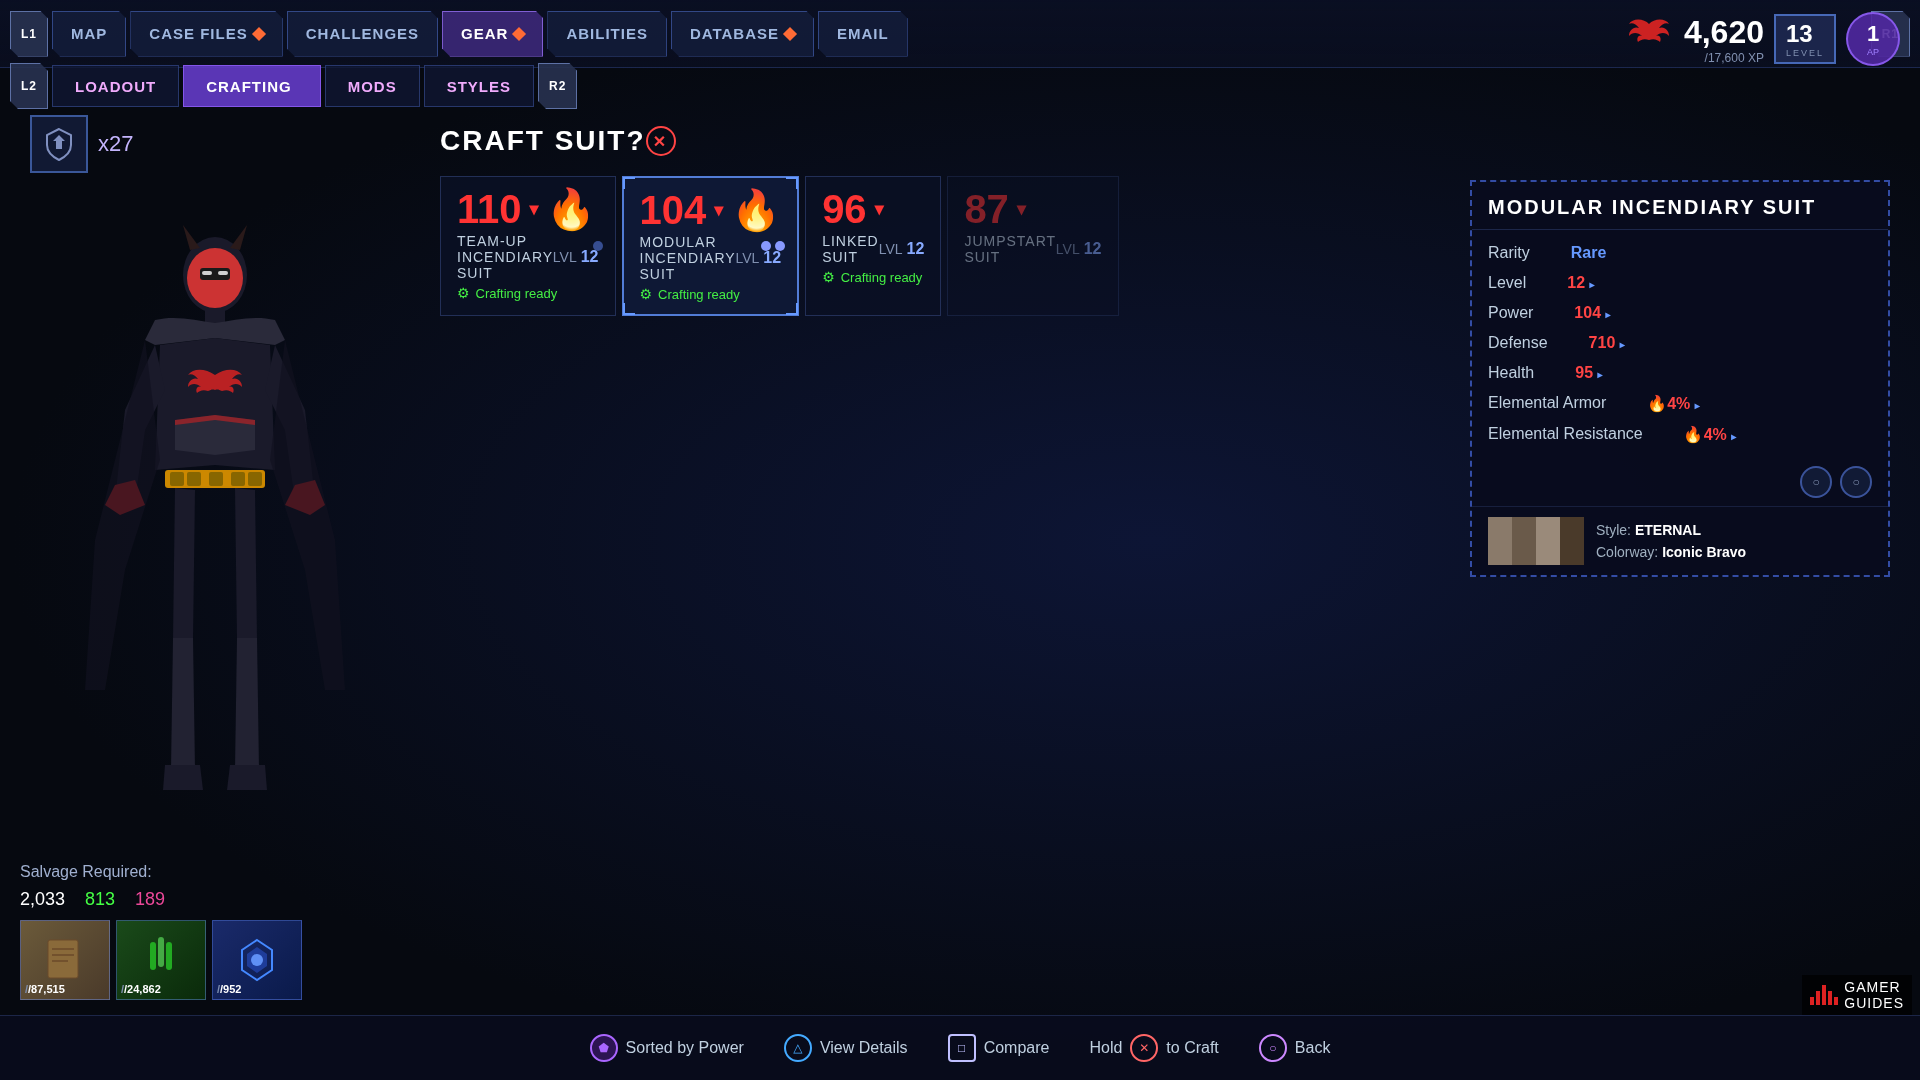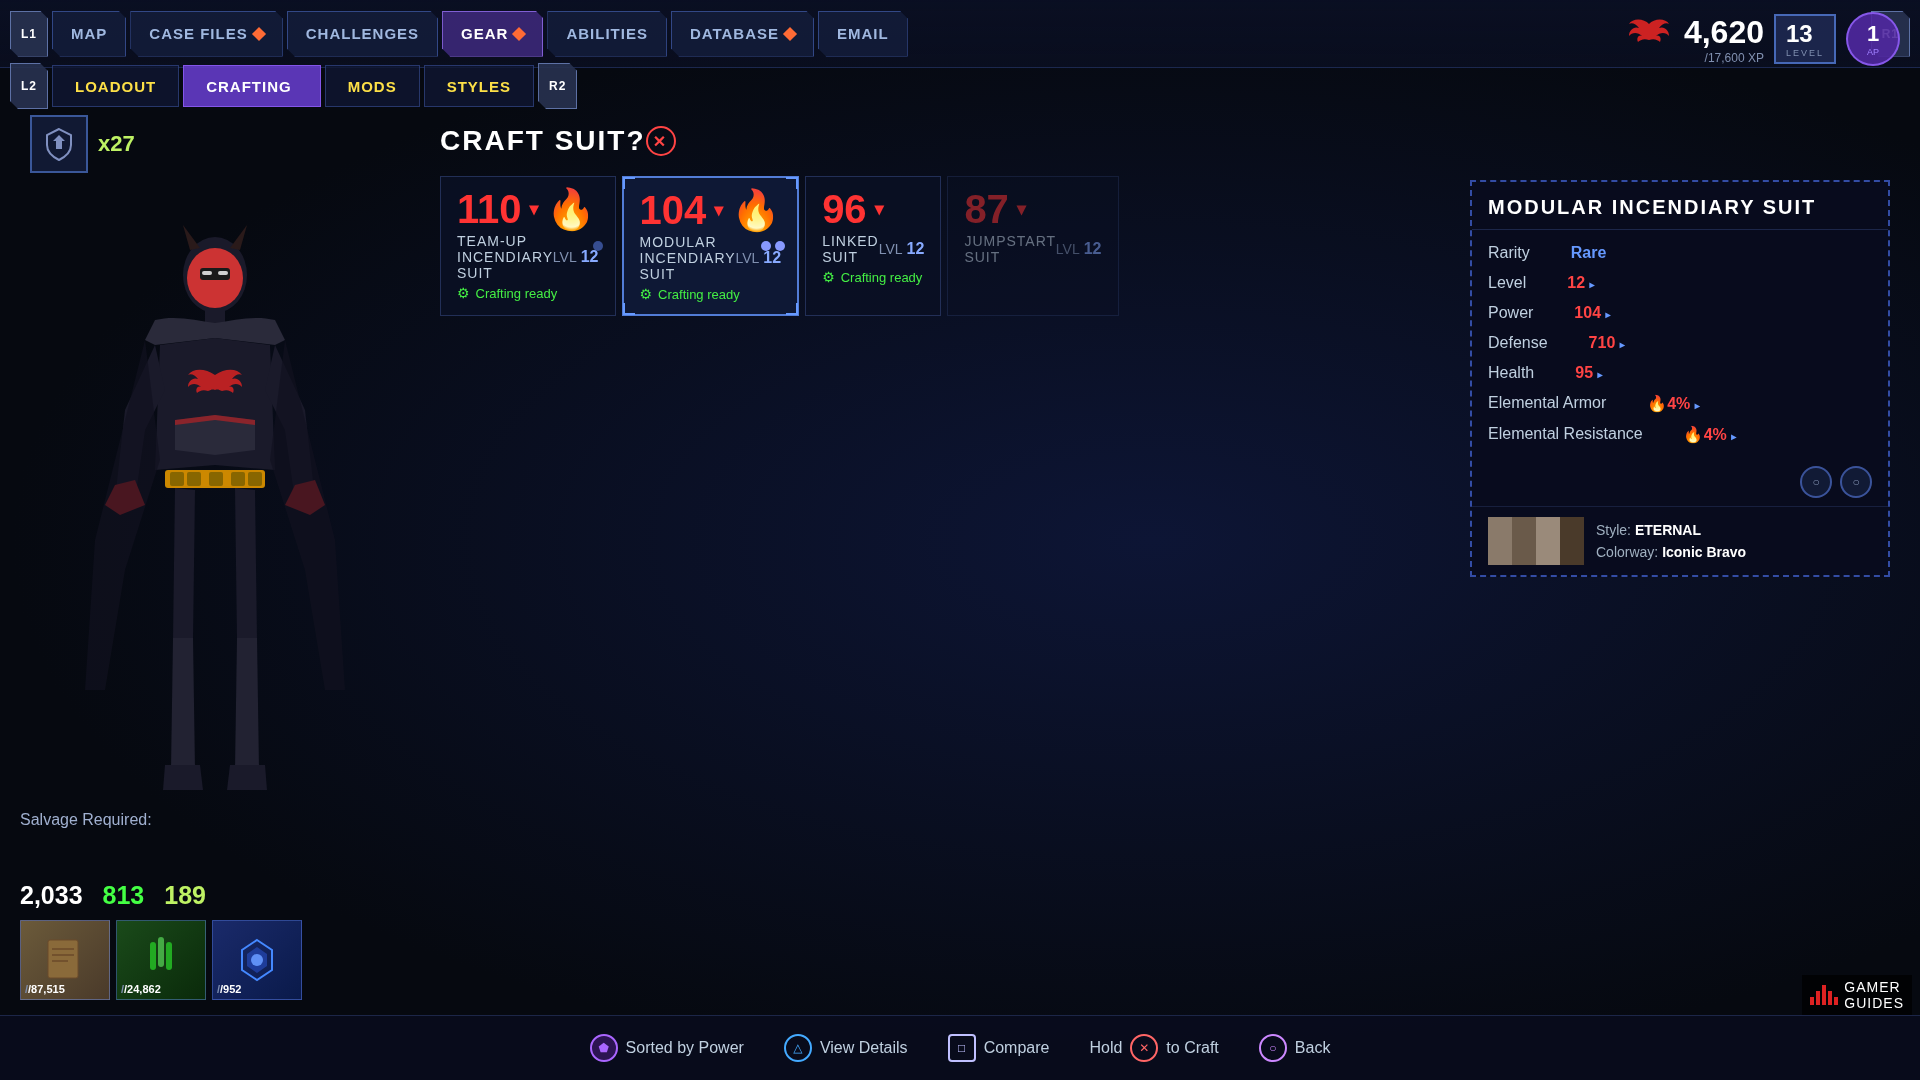--- a/index.html
+++ b/index.html
@@ -80,21 +80,21 @@
       align-items: center;
       padding: 0 10px;
       gap: 4px;
       z-index: 10;
     }
 
     .sub-nav-btn {
       padding: 6px 22px;
       border: 1px solid rgba(100,140,255,0.3);
       background: rgba(15,22,50,0.8);
-      color: #fde047;
+      color: #f0abfc;
       font-size: 15px;
       font-weight: bold;
       letter-spacing: 1px;
       cursor: pointer;
       height: 42px;
       display: flex;
       align-items: center;
       gap: 6px;
     }
 
@@ -184,22 +184,22 @@
       height: 58px;
       border: 2px solid rgba(100,150,255,0.5);
       background: rgba(20,30,60,0.8);
       display: flex;
       align-items: center;
       justify-content: center;
     }
 
     .salvage-count {
       font-size: 22px;
-      font-weight: bold;
-      color: #bef264;
+      font-weight: normal;
+      color: #c4b5fd;
     }
 
     
     .character-area {
       position: absolute;
       left: 0;
       top: 120px;
       width: 430px;
       height: 750px;
       z-index: 5;
@@ -223,27 +223,26 @@
       margin-bottom: 8px;
     }
 
     .salvage-amounts {
       display: flex;
       gap: 20px;
       margin-bottom: 10px;
     }
 
     .salvage-amount {
-      font-size: 25px;
-      font-weight: bold;
-      margin-top: 44px;
+      font-size: 18px;
+      font-weight: normal;
     }
 
     .salvage-amount.green { color: #44ff44; }
-    .salvage-amount.blue { color: #bef264; }
+    .salvage-amount.blue { color: #ec4899; }
     .salvage-amount.white { color: #ffffff; }
 
     .salvage-resources {
       display: flex;
       gap: 6px;
     }
 
     .resource-item {
       width: 90px;
       height: 80px;

